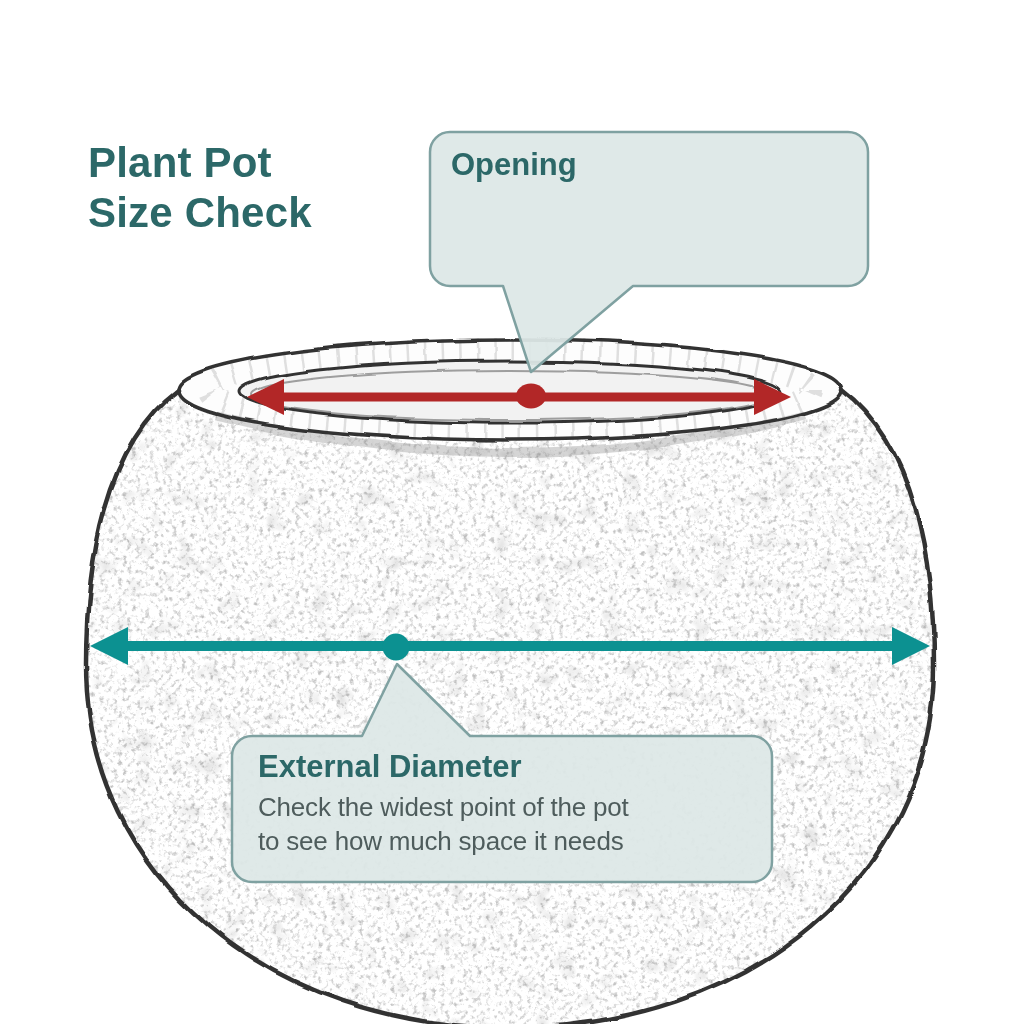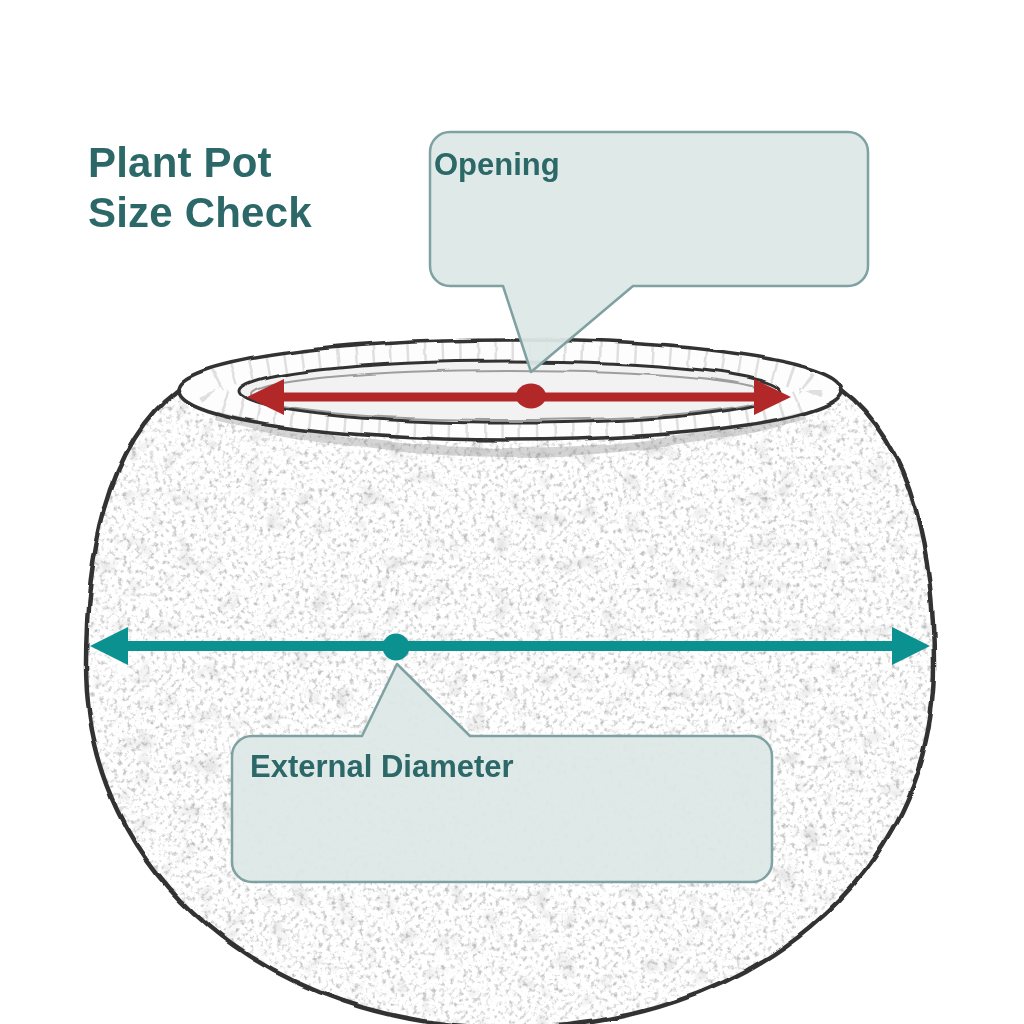--- a/index.html
+++ b/index.html
@@ -10,22 +10,22 @@
   }
   .stage > svg{position:absolute;left:0;top:0;}
   .title{
     position:absolute;left:88px;top:118px;
     font-size:42px;font-weight:700;line-height:1.18;
     color:#2c6868;white-space:pre-line;letter-spacing:0.2px;
   }
   .callout{position:absolute;box-sizing:border-box;overflow:hidden;}
   .callout .heading{font-weight:700;font-size:31px;color:#2c6868;margin:0 0 5px 0;}
   .callout .body{font-size:26px;color:#4e5c5c;line-height:1.32;white-space:pre-line;letter-spacing:-0.2px;}
-  .callout-opening{left:430px;top:112px;width:438px;height:154px;padding:15px 12px 0 4px;}
-  .callout-external{left:232px;top:716px;width:548px;height:146px;padding:13px 12px 0 18px;}
+  .callout-opening{left:430px;top:112px;width:438px;height:154px;padding:15px 12px 0 21px;}
+  .callout-external{left:232px;top:716px;width:548px;height:146px;padding:13px 12px 0 26px;}
 </style>
 </head>
 <body>
 
 <div class="stage">
 
   <svg width="1024" height="1024" viewBox="0 0 1024 1024">
     <defs>
       <filter id="speckleFine" x="-5%" y="-5%" width="110%" height="110%">
         <feTurbulence type="fractalNoise" baseFrequency="0.22" numOctaves="4" seed="11" result="n"></feTurbulence>
@@ -84,15 +84,17 @@
 
   <div class="title">Plant Pot
 Size Check</div>
 
   <div class="callout callout-opening">
     <div class="heading">Opening</div>
   </div>
 
   <div class="callout callout-external">
     <div class="heading">External Diameter</div>
+    <div class="body">Check the widest point of the pot
+to see how much space it needs</div>
   </div>
 
 </div>
 
 </body></html>

